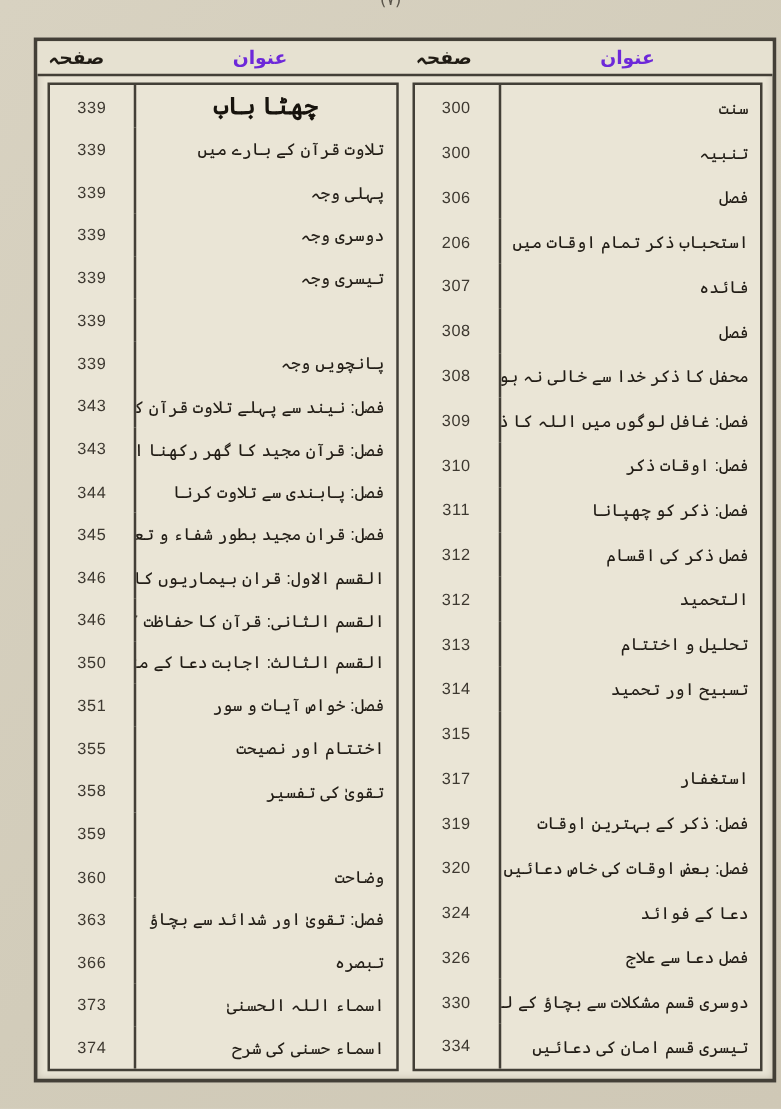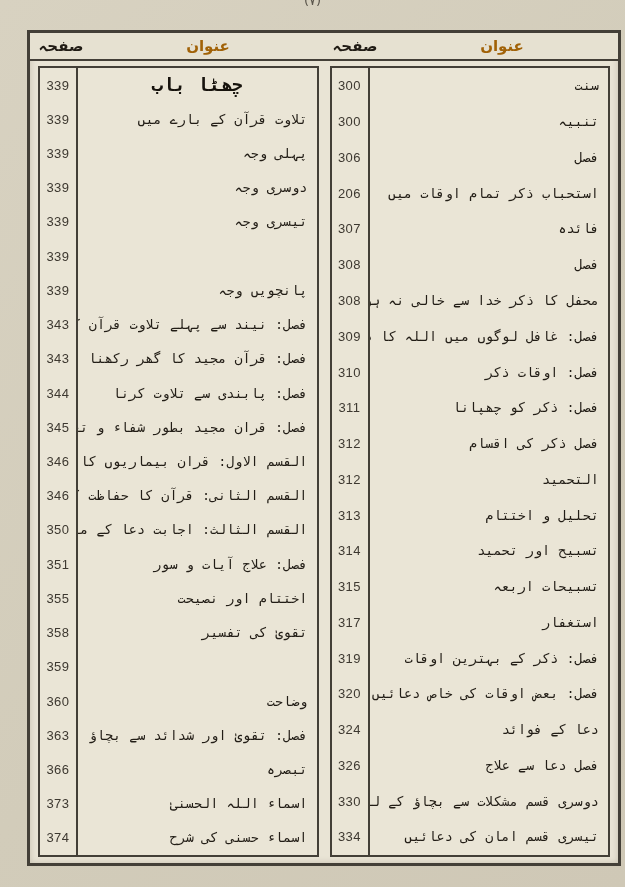--- a/index.html
+++ b/index.html
@@ -32,51 +32,51 @@
     box-sizing: border-box;
     background: #e6e1d1;
   }
   .header-half { width: 50%; display: flex; align-items: center; }
   .hdr-page {
     width: 62px; flex-shrink: 0; text-align: center;
     font-weight: bold; font-size: 15px; color: #211c15;
   }
   .hdr-title {
     flex: 1; text-align: center;
-    font-weight: bold; font-size: 15px; color: #a16207;
+    font-weight: bold; font-size: 15px; color: #6d28d9;
   }
 
   .columns {
     display: flex; gap: 11px;
     padding: 5px 8px 6px 8px;
     height: calc(100% - 28px);
     box-sizing: border-box;
   }
   .box {
     flex: 1;
     border: 2px solid #433f37;
     display: flex; flex-direction: column;
     background: #eae5d6;
     box-sizing: border-box;
     overflow: hidden;
   }
   .row { flex: 1; display: flex; min-height: 0; }
   .num {
-    width: 38px; flex-shrink: 0;
+    width: 69px; flex-shrink: 0;
     border-right: 2px solid #433f37;
     display: flex; align-items: center; justify-content: center;
     font-family: "Liberation Sans", sans-serif;
     font-size: 13px; color: #3d3830; letter-spacing: 0.5px;
     box-sizing: border-box;
   }
   .title {
     flex: 1; direction: rtl;
     display: flex; align-items: center;
     padding: 0 9px;
-    font-family: Liberation Mono, monospace;
+    font-family: Liberation Sans, sans-serif;
     font-size: 13.5px; color: #221d16;
     white-space: nowrap; overflow: hidden;
   }
   .row.chapter .title {
     justify-content: center;
     font-weight: bold; font-size: 19px; color: #17130d;
   }
 </style>
 </head>
 <body>
@@ -164,21 +164,21 @@
     <div class="title">القسم الثانی: قرآن کا حفاظت کرنا</div>
   </div>
 
   <div class="row">
     <div class="num">350</div>
     <div class="title">القسم الثالث: اجابت دعا کے متعلق</div>
   </div>
 
   <div class="row">
     <div class="num">351</div>
-    <div class="title">فصل: علاج آیات و سور</div>
+    <div class="title">فصل: خواص آیات و سور</div>
   </div>
 
   <div class="row">
     <div class="num">355</div>
     <div class="title">اختتام اور نصیحت</div>
   </div>
 
   <div class="row">
     <div class="num">358</div>
     <div class="title">تقویٰ کی تفسیر</div>
@@ -279,21 +279,20 @@
     <div class="title">تحلیل و اختتام</div>
   </div>
 
   <div class="row">
     <div class="num">314</div>
     <div class="title">تسبیح اور تحمید</div>
   </div>
 
   <div class="row">
     <div class="num">315</div>
-    <div class="title">تسبیحات اربعہ</div>
   </div>
 
   <div class="row">
     <div class="num">317</div>
     <div class="title">استغفار</div>
   </div>
 
   <div class="row">
     <div class="num">319</div>
     <div class="title">فصل: ذکر کے بہترین اوقات</div>

